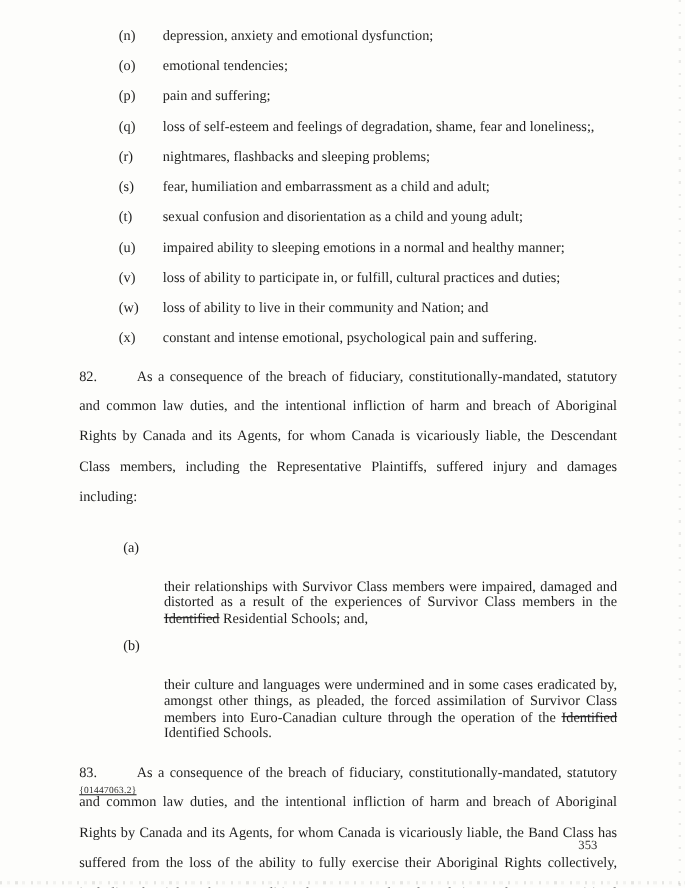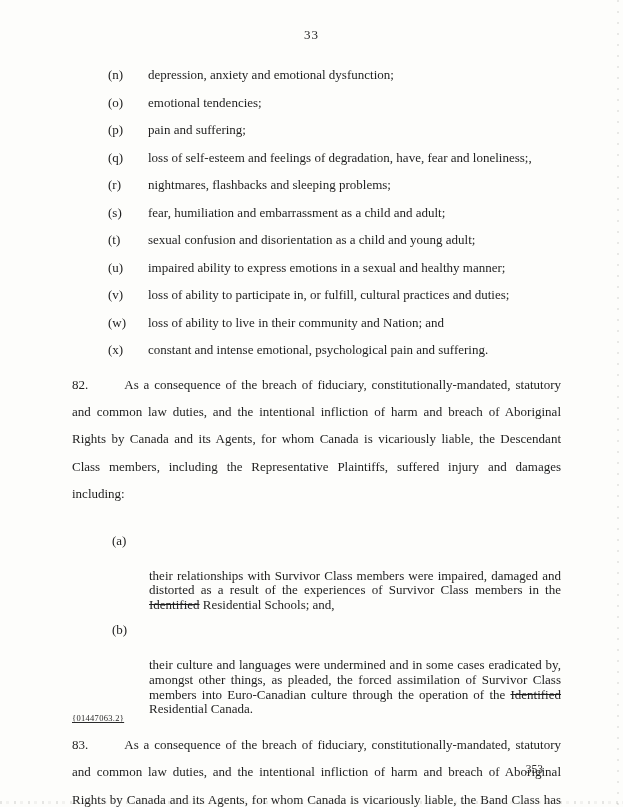--- a/index.html
+++ b/index.html
@@ -114,54 +114,53 @@
     );
     opacity: 0.55;
     pointer-events: none;
   }
 </style>
 </head>
 <body>
 
 <div class="page">
 
-  <div class="header-pagenum">33</div>
 
   <div class="damages-list">
     <div class="li">
       <span class="marker">(n)</span>
       <span class="txt">depression, anxiety and emotional dysfunction;</span>
     </div>
     <div class="li">
       <span class="marker">(o)</span>
       <span class="txt">emotional tendencies;</span>
     </div>
     <div class="li">
       <span class="marker">(p)</span>
       <span class="txt">pain and suffering;</span>
     </div>
     <div class="li">
       <span class="marker">(q)</span>
-      <span class="txt">loss of self-esteem and feelings of degradation, have, fear and loneliness;,</span>
+      <span class="txt">loss of self-esteem and feelings of degradation, shame, fear and loneliness;,</span>
     </div>
     <div class="li">
       <span class="marker">(r)</span>
       <span class="txt">nightmares, flashbacks and sleeping problems;</span>
     </div>
     <div class="li">
       <span class="marker">(s)</span>
       <span class="txt">fear, humiliation and embarrassment as a child and adult;</span>
     </div>
     <div class="li">
       <span class="marker">(t)</span>
       <span class="txt">sexual confusion and disorientation as a child and young adult;</span>
     </div>
     <div class="li">
       <span class="marker">(u)</span>
-      <span class="txt">impaired ability to express emotions in a sexual and healthy manner;</span>
+      <span class="txt">impaired ability to sleeping emotions in a normal and healthy manner;</span>
     </div>
     <div class="li">
       <span class="marker">(v)</span>
       <span class="txt">loss of ability to participate in, or fulfill, cultural practices and duties;</span>
     </div>
     <div class="li">
       <span class="marker">(w)</span>
       <span class="txt">loss of ability to live in their community and Nation; and</span>
     </div>
     <div class="li">
@@ -172,21 +171,21 @@
 
   <p class="para para-82"><span class="pnum">82.</span><span class="tab-spacer"></span><span>As a consequence of the breach of fiduciary, constitutionally-mandated, statutory and common law duties, and the intentional infliction of harm and breach of Aboriginal Rights by Canada and its Agents, for whom Canada is vicariously liable, the Descendant Class members, including the Representative Plaintiffs, suffered injury and damages including:</span></p>
 
   <div class="subitems">
     <div class="subitem">
       <span class="marker">(a)</span>
       <span class="txt"><span>their relationships with Survivor Class members were impaired, damaged and distorted as a result of the experiences of Survivor Class members in the </span><span class="struck">Identified</span><span> Residential Schools; and,</span></span>
     </div>
     <div class="subitem">
       <span class="marker">(b)</span>
-      <span class="txt"><span>their culture and languages were undermined and in some cases eradicated by, amongst other things, as pleaded, the forced assimilation of Survivor Class members into Euro-Canadian culture through the operation of the </span><span class="struck">Identified</span><span> Residential Canada.</span></span>
+      <span class="txt"><span>their culture and languages were undermined and in some cases eradicated by, amongst other things, as pleaded, the forced assimilation of Survivor Class members into Euro-Canadian culture through the operation of the </span><span class="struck">Identified</span><span> Identified Schools.</span></span>
     </div>
   </div>
 
   <p class="para para-83"><span class="pnum">83.</span><span class="tab-spacer"></span><span>As a consequence of the breach of fiduciary, constitutionally-mandated, statutory and common law duties, and the intentional infliction of harm and breach of Aboriginal Rights by Canada and its Agents, for whom Canada is vicariously liable, the Band Class has suffered from the loss of the ability to fully exercise their Aboriginal Rights collectively, including the right to have a traditional government based on their own languages, spiritual practices, traditional laws</span></p>
 
   <div class="footer-docnum">{01447063.2}</div>
 
   <div class="footer-pagenum">353</div>
 
   <div class="scan-strip"></div>

